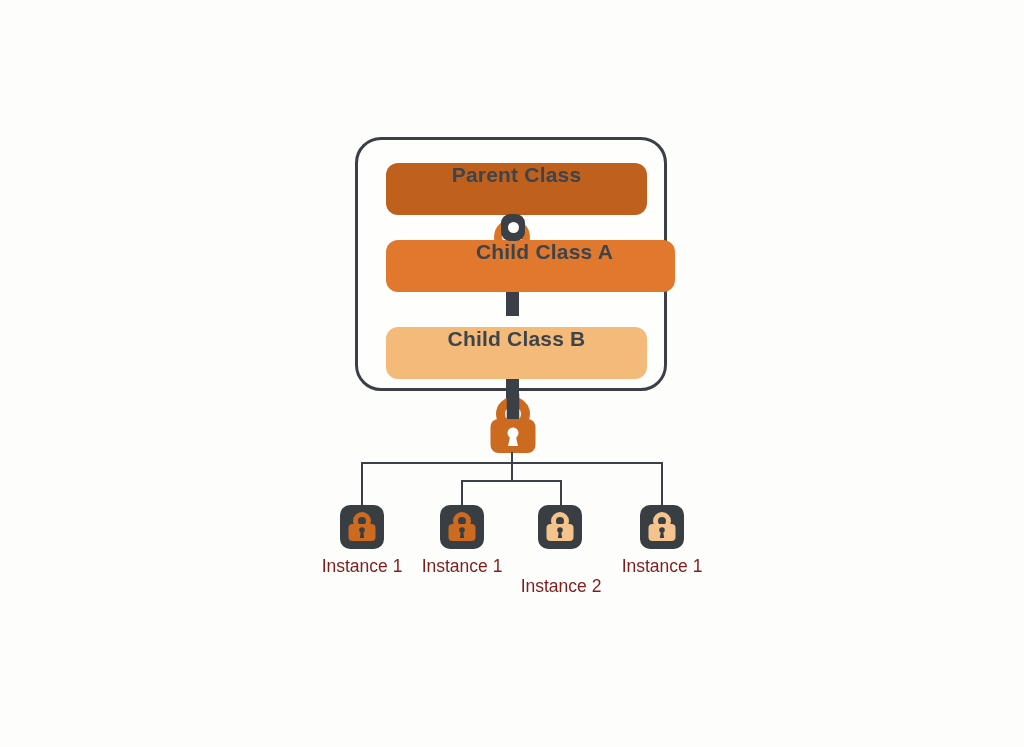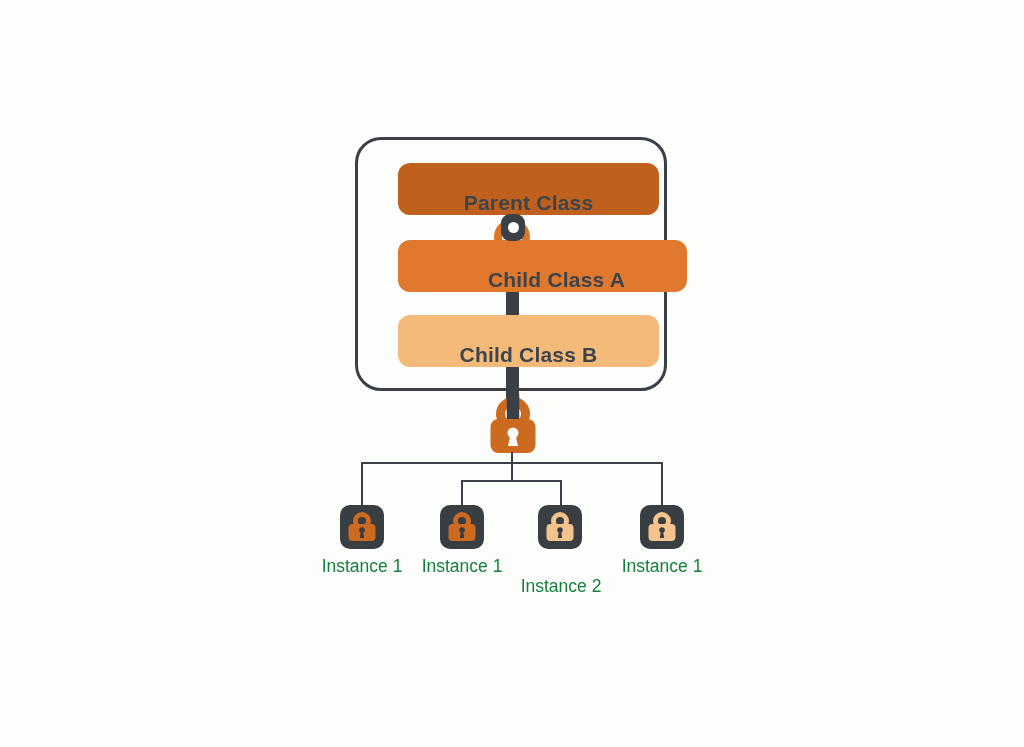--- a/index.html
+++ b/index.html
@@ -10,22 +10,22 @@
   }
   .canvas{position:relative;width:1024px;height:747px;}
   .abs{position:absolute;}
 
   
   .class-box{
     position:absolute;left:355px;top:137px;width:306px;height:248px;
     border:3px solid #3a4045;border-radius:26px;background:#fefefd;
   }
   .class-bar{
-    position:absolute;left:40px;width:261px;height:52px;border-radius:12px;
-    display:flex;align-items:flex-end;justify-content:center;
+    position:absolute;left:28px;width:261px;height:52px;border-radius:12px;
+    display:flex;align-items:flex-start;justify-content:center;
   }
   .class-bar span{
     font-size:21px;font-weight:600;color:#3d444b;letter-spacing:.2px;
   }
   .bar-parent{top:23px;}
   .bar-child-a{top:100px;padding-left:28px;}
   .bar-child-b{top:175px;}
 
   
   .spine{position:absolute;left:148px;width:13px;background:#3a4045;}
@@ -50,41 +50,41 @@
   
   .tline{position:absolute;background:#3a4045;}
 
   
   .inst-node{
     position:absolute;top:505px;width:44px;height:44px;border-radius:10px;
     background:#383e42;display:flex;align-items:center;justify-content:center;
   }
   .inst-label{
     position:absolute;top:556px;width:110px;text-align:center;
-    font-size:17.5px;color:#15803d;
+    font-size:17.5px;color:#7f1d1d;
   }
 </style>
 </head>
 <body>
 
 <div class="canvas">
 
   <div class="class-box">
     <div class="spine spine-1"></div>
     <div class="spine spine-2"></div>
     <div class="spine spine-3"></div>
     <div class="clasp-ring" style="border-color: rgb(221, 117, 38);"></div>
 
     <div class="class-bar bar-parent" style="background: rgb(192, 96, 29);">
       <span>Parent Class</span>
     </div>
     <div class="class-bar bar-child-a" style="background: rgb(224, 121, 46);">
       <span>Child Class A</span>
     </div>
-    <div class="class-bar bar-child-b" style="background: rgb(244, 186, 122);">
+    <div class="class-bar bar-child-b" style="background: rgb(244, 186, 122); margin-top: 12px;">
       <span>Child Class B</span>
     </div>
 
     <div class="clasp-dark">
       <div class="clasp-hole"></div>
     </div>
   </div>
 
   <svg class="abs" style="left:488px;top:394px;" width="50" height="62" viewBox="0 0 50 62">
     <circle cx="25" cy="20" r="12.5" fill="none" stroke-width="9" stroke="#cc6a1f"></circle>

